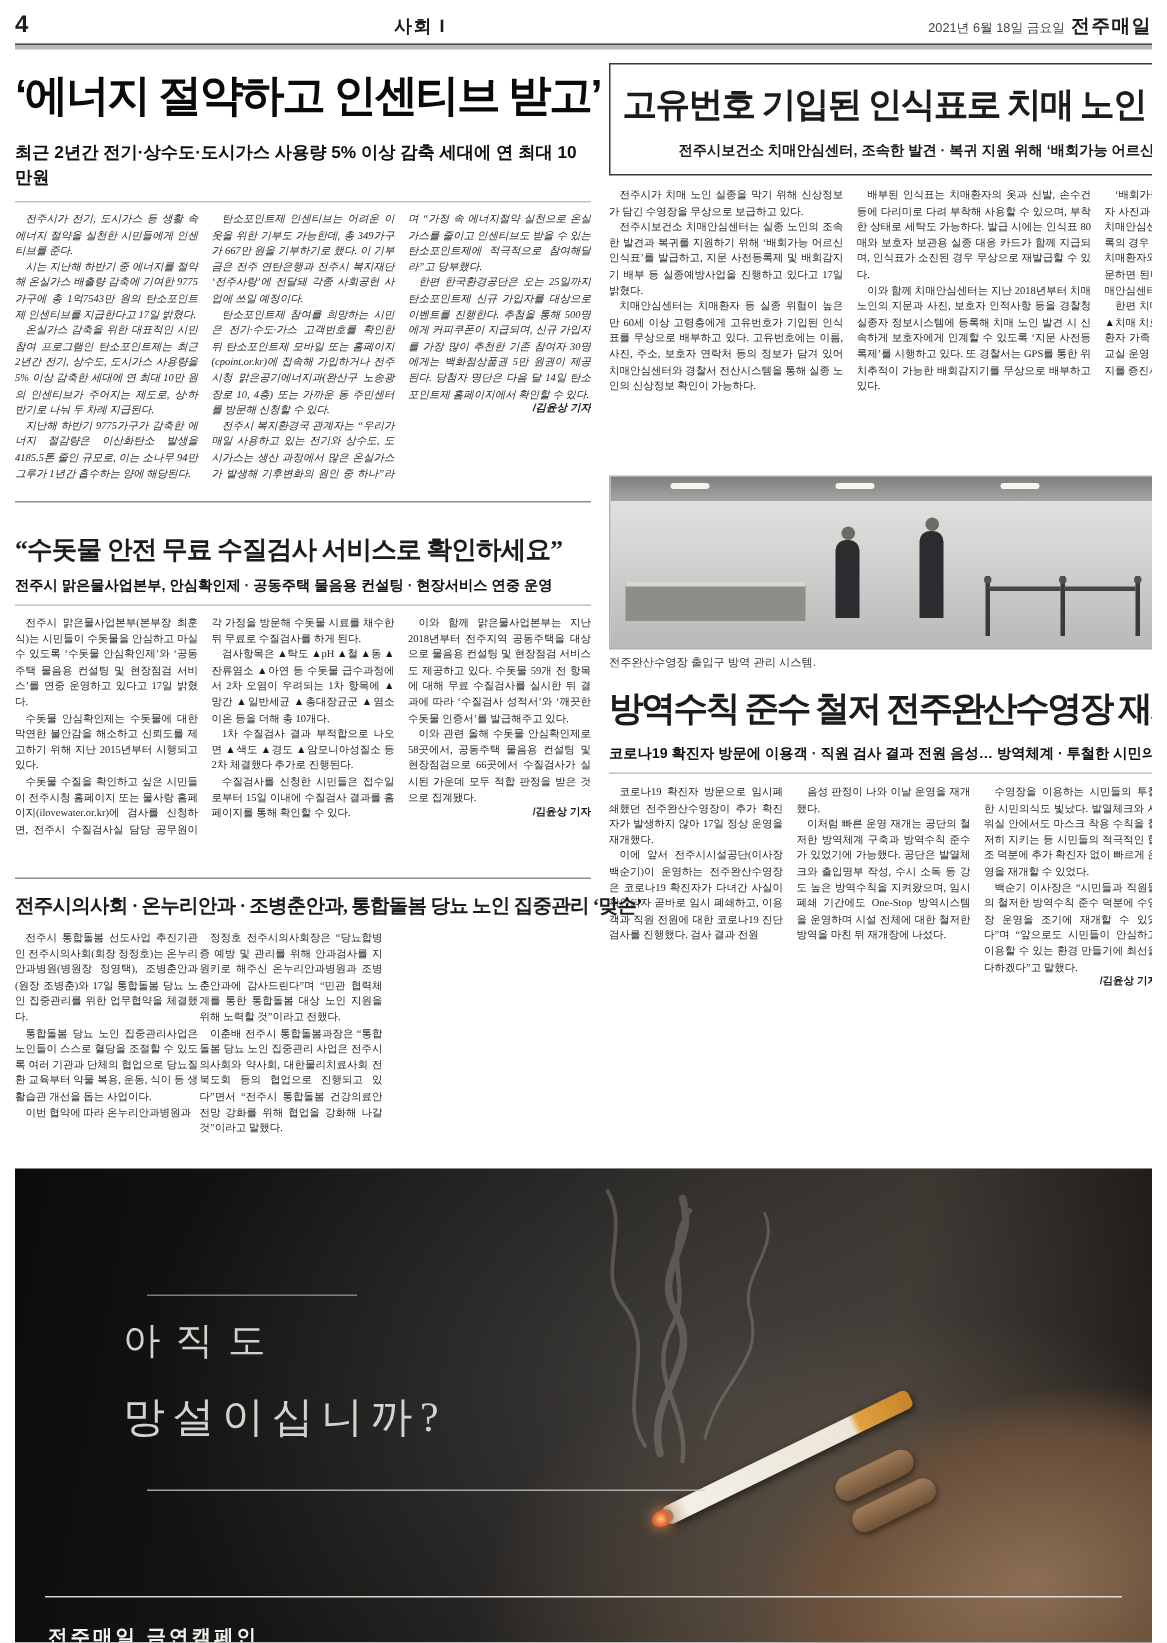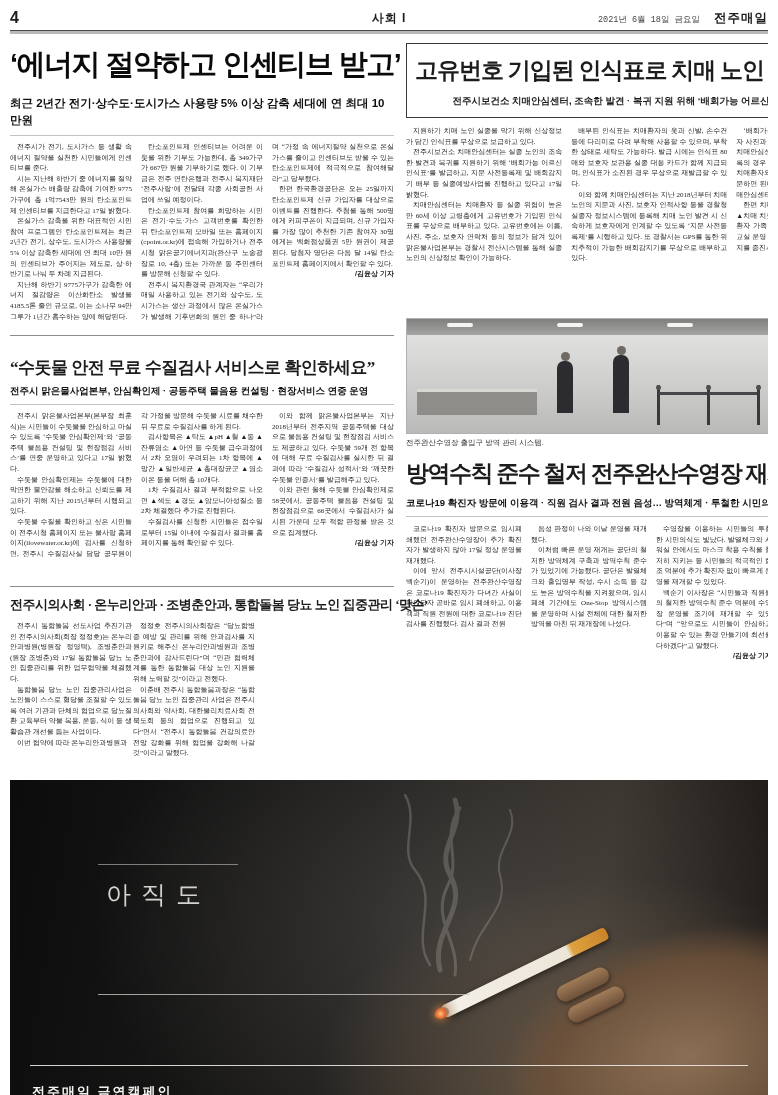--- a/index.html
+++ b/index.html
@@ -3,46 +3,46 @@
 <meta charset="utf-8">
 <style>
   * { margin:0; padding:0; box-sizing:border-box; }
   html,body { width:778px; height:1095px; }
   body { background:#e9e9e6; font-family:"Liberation Serif", serif; color:#1c1c1c; }
   .page { position:relative; width:778px; height:1095px; background:#ffffff; padding:8px 10px 0 10px; overflow:hidden; }
 
   
   .masthead-bar { display:flex; align-items:flex-end; }
   .masthead-bar .left  { flex:1; }
-  .masthead-bar .mid   { flex:1; text-align:center; }
+  .masthead-bar .mid   { flex:1; }
   .masthead-bar .right { flex:1; text-align:right; white-space:nowrap; }
   .pgnum { font-family:"Liberation Sans",sans-serif; font-size:16px; font-weight:700; }
   .section-name { font-family:"Liberation Sans",sans-serif; font-size:12px; font-weight:700; letter-spacing:1px; }
-  .issue-date { font-family:Liberation Mono, monospace; font-size:8.5px; color:#444; margin-right:10px; }
+  .issue-date { font-family:Liberation Sans, sans-serif; font-size:8.5px; color:#444; }
   .paper-name { font-family:Liberation Serif, serif; font-size:12.5px; font-weight:800; letter-spacing:1px; }
   .header-rule { margin-top:3px; height:4px; background:#b9b9b9; border-top:1px solid #4a4a4a; }
 
   
   main { display:flex; margin-top:9px; height:730px; overflow:hidden; }
   .col-left  { width:384px; }
   .vdiv { width:1px; background:#9a9a9a; margin:2px 6px 6px 6px; }
   .col-right { flex:1; }
 
   .hdiv { height:1px; background:#8d8d8d; margin:9px 0; }
   .thin-rule { height:1px; background:#c2c2c2; margin:6px 0; }
 
   p.bp { text-indent:7px; }
   .body-text { font-size:7px; line-height:10.6px; text-align:justify; overflow:hidden; }
   .body-3col { column-count:3; column-gap:9px; }
   .byline { display:block; text-align:right; font-weight:700; font-family:"Liberation Sans",sans-serif; font-size:7px; }
 
   
   .a1-headline { font-family:"Liberation Sans",sans-serif; font-weight:800; font-size:29px; letter-spacing:-1.5px; color:#0a0a0a; margin:2px 0 10px 0; white-space:nowrap; }
   .a1-subheads { font-family:"Liberation Sans",sans-serif; font-weight:700; font-size:11.5px; line-height:17px; color:#101010; }
-  .a1-body { height:184px; margin-top:0; }
+  .a1-body { height:184px; margin-top:0;font-style:italic; }
 
   
   .a3-headline { font-size:17px; font-weight:700; letter-spacing:-0.5px; margin:20px 0 6px 0; }
   .a3-subhead  { font-family:"Liberation Sans",sans-serif; font-weight:700; font-size:9.5px; color:#111; }
   .a3-body { height:166px; margin-top:6px; }
 
   
   .a4-headline { font-size:13px; font-weight:700; letter-spacing:-0.5px; margin:1px 0 7px 0; white-space:nowrap; }
   .mou-cols { display:flex; gap:1px; height:168px; overflow:hidden; }
   .mou-col { width:122px; }
@@ -90,21 +90,21 @@
   .ember { position:absolute; left:-9px; top:1px; width:15px; height:11px; border-radius:50%;
         background:radial-gradient(circle at 40% 50%, #ffc27d, #e2662a 45%, #8b8884 82%);
         box-shadow:0 0 9px rgba(255,150,70,.85); }
   .hand-blob { position:absolute; right:-40px; bottom:-60px; width:300px; height:220px; transform:rotate(-14deg);
         background:radial-gradient(ellipse at 60% 55%, #96775a 0%, #6d513a 55%, transparent 74%);
         filter:blur(3px); opacity:.85; }
   .finger { position:absolute; border-radius:9px; background:linear-gradient(#a07c58,#70523a); transform:rotate(-26deg); box-shadow:0 2px 4px rgba(0,0,0,.5); }
   .finger.f1 { left:545px; top:196px; width:56px; height:17px; }
   .finger.f2 { left:556px; top:216px; width:60px; height:17px; }
   .ad-topline  { position:absolute; left:88px; top:84px;  width:140px; height:1px; background:#b9b7b3; opacity:.65; }
-  .ad-copy { position:absolute; left:96px; top:98px; color:#d4d2ce; font-family:Liberation Serif, serif; }
+  .ad-copy { position:absolute; left:72px; top:98px; color:#d4d2ce; font-family:Liberation Serif, serif; }
   .ad-copy .l1 { font-size:25px; letter-spacing:10px; }
   .ad-copy .l2 { font-size:28px; letter-spacing:5px; margin-top:16px; }
   .ad-underline { position:absolute; left:88px; top:214px; width:372px; height:1px; background:#c9c7c3; opacity:.8; }
   .ad-footer-line { position:absolute; left:20px; right:20px; bottom:36px; height:1px; background:#eceae6; opacity:.9; }
   .ad-footer { position:absolute; left:22px; bottom:1px; color:#f4f2ee; font-family:"Liberation Sans",sans-serif; font-weight:700; font-size:13px; letter-spacing:2px; }
 </style>
 </head>
 <body>
 
 <div class="page">
@@ -184,23 +184,23 @@
     <div class="vdiv"></div>
 
     <section class="col-right">
 
       <article>
         <div class="a2-box">
           <h1 class="a2-headline">고유번호 기입된 인식표로 치매 노인 실종 막는다</h1>
           <div class="a2-subhead">전주시보건소 치매안심센터, 조속한 발견 · 복귀 지원 위해 ‘배회가능 어르신 인식표’ 무상 보급</div>
         </div>
         <div class="body-text body-3col a2-body">
-          <p class="bp">지원하기 치매 노인 실종을 막기 위해 신상정보가 담긴 인식표를 무상으로 보급하고 있다.</p>
+          <p class="bp">전주시가 치매 노인 실종을 막기 위해 신상정보가 담긴 수영장을 무상으로 보급하고 있다.</p>
           <p class="bp">전주시보건소 치매안심센터는 실종 노인의 조속한 발견과 복귀를 지원하기 위해 ‘배회가능 어르신 인식표’를 발급하고, 지문 사전등록제 및 배회감지기 배부 등 실종예방사업을 진행하고 있다고 17일 밝혔다.</p>
-          <p class="bp">치매안심센터는 치매환자 등 실종 위험이 높은 만 60세 이상 고령층에게 고유번호가 기입된 인식표를 무상으로 배부하고 있다. 고유번호에는 이름, 사진, 주소, 보호자 연락처 등의 정보가 담겨 있어 맑은물사업본부는 경찰서 전산시스템을 통해 실종 노인의 신상정보 확인이 가능하다.</p>
+          <p class="bp">치매안심센터는 치매환자 등 실종 위험이 높은 만 60세 이상 고령층에게 고유번호가 기입된 인식표를 무상으로 배부하고 있다. 고유번호에는 이름, 사진, 주소, 보호자 연락처 등의 정보가 담겨 있어 치매안심센터와 경찰서 전산시스템을 통해 실종 노인의 신상정보 확인이 가능하다.</p>
           <p class="bp">배부된 인식표는 치매환자의 옷과 신발, 손수건 등에 다리미로 다려 부착해 사용할 수 있으며, 부착한 상태로 세탁도 가능하다. 발급 시에는 인식표 80매와 보호자 보관용 실종 대응 카드가 함께 지급되며, 인식표가 소진된 경우 무상으로 재발급할 수 있다.</p>
           <p class="bp">이와 함께 치매안심센터는 지난 2018년부터 치매 노인의 지문과 사진, 보호자 인적사항 등을 경찰청 실종자 정보시스템에 등록해 치매 노인 발견 시 신속하게 보호자에게 인계할 수 있도록 ‘지문 사전등록제’를 시행하고 있다. 또 경찰서는 GPS를 통한 위치추적이 가능한 배회감지기를 무상으로 배부하고 있다.</p>
           <p class="bp">‘배회가능 어르신 인식표’ 신청을 위해서는 대상자 사진과 가족관계증명서를 지참해 전주시보건소 치매안심센터에 방문 신청하면 된다. 지문 사전등록의 경우 치매 진단서와 가족관계증명서를 준비해 치매환자와 함께 전주시보건소 치매안심센터로 방문하면 된다. 기타 자세한 사항은 전주시보건소 치매안심센터(063-281-6238)로 문의하면 된다.</p>
           <p class="bp">한편 치매안심센터는 ▲치매환자 도움물품 지원 ▲치매 치료관리비 지원 ▲맞춤형 사례관리 ▲치매환자 가족 지원 ▲인지재활 프로그램 및 치매예방교실 운영 등 치매 노인을 보호하고 치매 가족의 복지를 증진시키기 위한 사업들을 펼치고 있다.</p>
           <span class="byline">/김윤상 기자</span>
         </div>
       </article>
 
       <article>
         <div class="pool-photo">
@@ -255,19 +255,20 @@
     <div class="hand-blob"></div>
     <div class="cigarette">
       <div class="ember"></div>
     </div>
     <div class="finger f1"></div>
     <div class="finger f2"></div>
 
     <div class="ad-topline"></div>
     <div class="ad-copy">
       <div class="l1">아직도</div>
+      <div class="l2">망설이십니까?</div>
     </div>
     <div class="ad-underline"></div>
     <div class="ad-footer-line"></div>
     <div class="ad-footer">전주매일 금연캠페인</div>
   </section>
 
 </div>
 
 </body></html>

